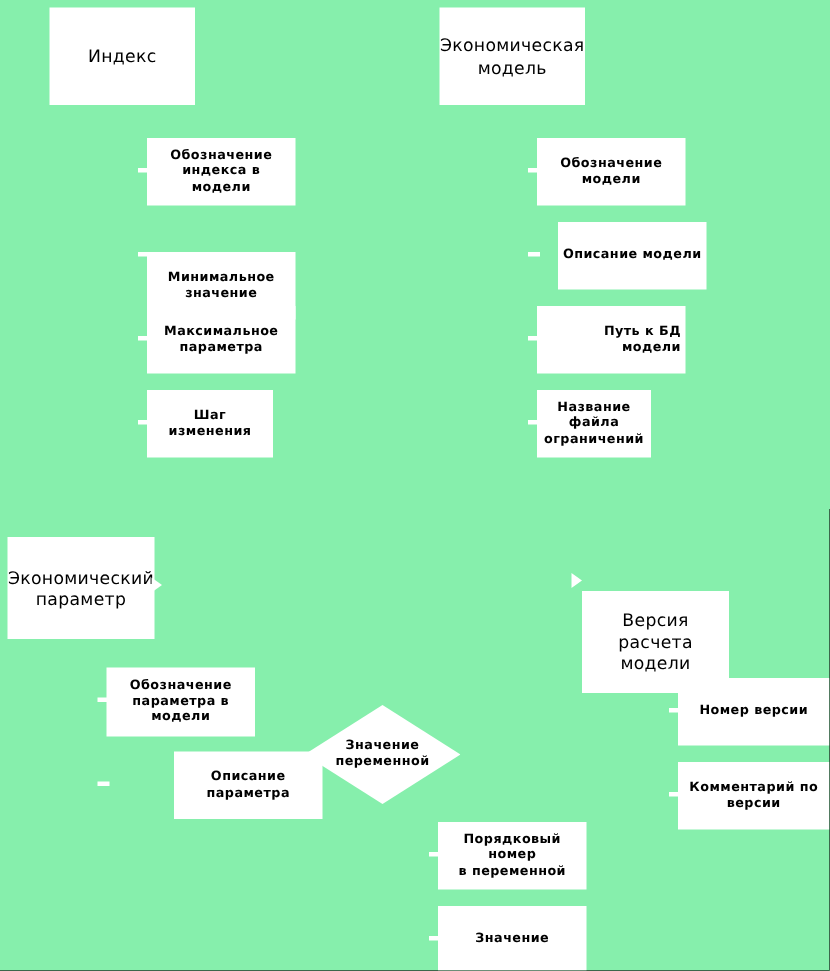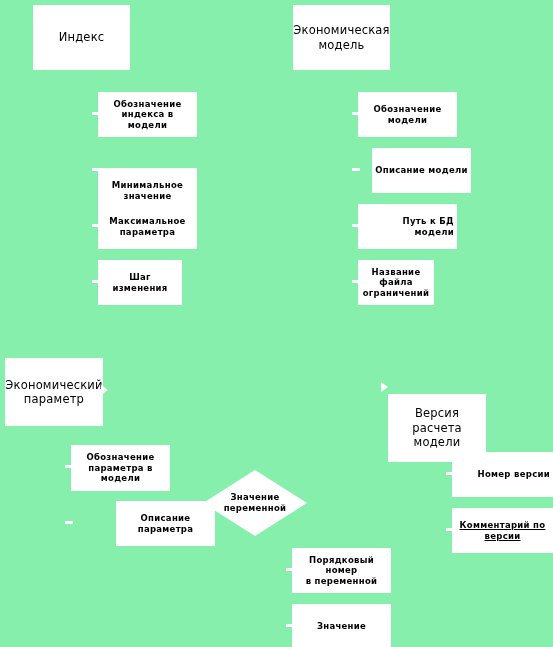--- a/index.html
+++ b/index.html
@@ -173,23 +173,23 @@
     <span>Порядковый номер
 в переменной</span>
   </div>
 
   <div class="nub" style="left:286px; top:624px; width:8px; height:3px;"></div>
   <div class="node attr" style="left:292px; top:604px; width:99px; height:45px; white-space:pre-line;">
     <span>Значение</span>
   </div>
 
   <div class="nub" style="left:446px; top:472px; width:8px; height:3px;"></div>
-  <div class="node attr" style="left:452px; top:452px; width:101px; height:45px; white-space:pre-line;justify-content:flex-end;">
+  <div class="node attr" style="left:452px; top:452px; width:101px; height:45px; white-space:pre-line;">
     <span>Номер версии</span>
   </div>
 
   <div class="nub" style="left:446px; top:528px; width:8px; height:3px;"></div>
-  <div class="node attr" style="left:452px; top:508px; width:101px; height:45px; white-space:pre-line;text-decoration:underline;">
+  <div class="node attr" style="left:452px; top:508px; width:101px; height:45px; white-space:pre-line;">
     <span>Комментарий по
 версии</span>
   </div>
 
 </div>
 
 </body></html>

